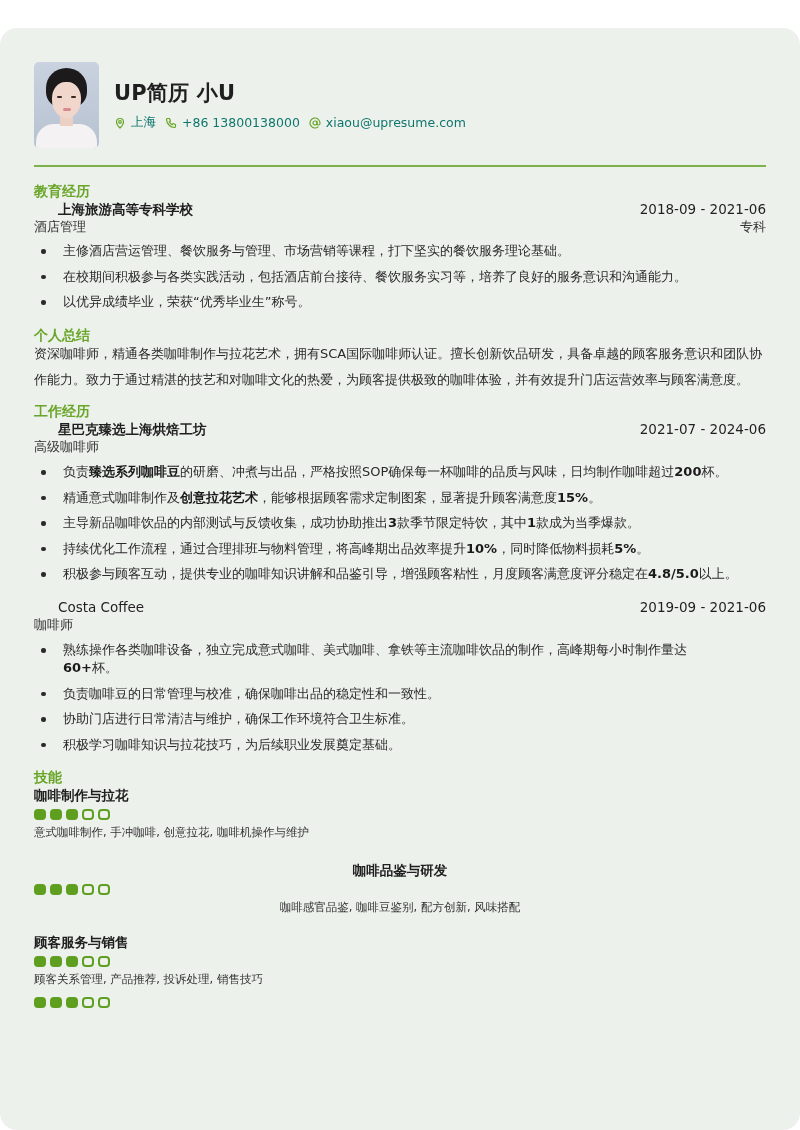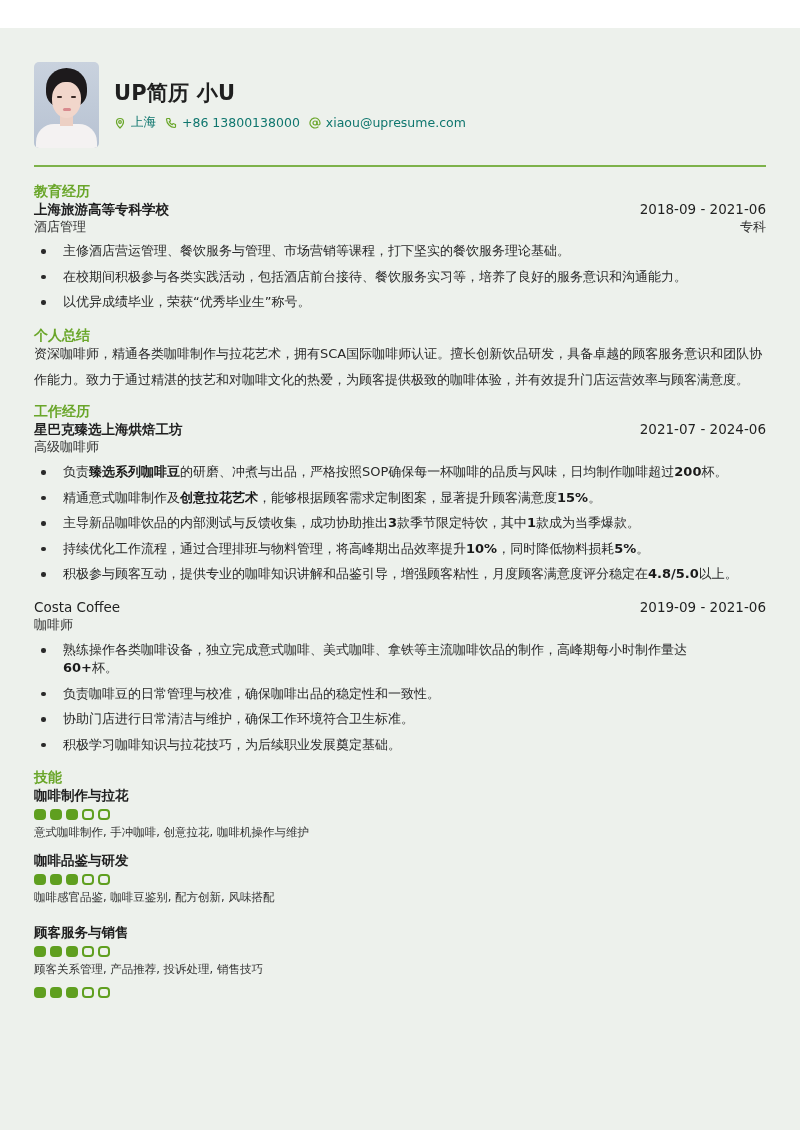--- a/index.html
+++ b/index.html
@@ -7,20 +7,21 @@
     body {
       font-family: "DejaVu Sans", "Liberation Sans", sans-serif;
       background: #ffffff;
       color: #222;
     }
     .topband { height: 28px; background: #ffffff; }
     .page {
       position: absolute; top: 28px; left: 0; width: 800px; height: 1102px;
       background: #edf1ec;
       padding: 0 34px 0 34px;
+      border-radius: 17px;
     }
     .header { position: relative; height: 138px; }
     .photo {
       position: absolute; left: 0; top: 34px; width: 65px; height: 86px;
       border-radius: 5px; overflow: hidden;
       background: linear-gradient(180deg, #c9d2de 0%, #b7c2d2 100%);
     }
     .photo .hair {
       position: absolute; left: 12px; top: 6px; width: 41px; height: 40px;
       background: #1d1a1c; border-radius: 50% 50% 40% 40%;
@@ -47,21 +48,21 @@
     }
     .contact { display: flex; align-items: center; margin-right: 9px; }
     .contact svg { width: 12px; height: 12px; margin-right: 5px; }
     .divider {
       position: absolute; left: 0; right: 0; top: 137px; height: 1.5px; background: #7db24a;
     }
     .section-title {
       font-size: 14px; font-weight: bold; color: #6aa62a; line-height: 18px;
     }
     .row { display: flex; justify-content: space-between; align-items: baseline; }
-    .org { font-size: 13.5px; font-weight: bold; color: #1f1f1f; line-height: 18px; }
+    .org { font-size: 13.5px; font-weight: bold; color: #1f1f1f; line-height: 18px; margin-left: 24px; }
     .org.normal { font-weight: normal; }
     .date { font-size: 13.5px; color: #1f1f1f; line-height: 18px; }
     .sub { font-size: 13px; color: #333; line-height: 18px; }
     .sub.right { text-align: right; }
     ul.bullets { list-style: none; margin-top: 4px; }
     ul.bullets li {
       position: relative; padding-left: 29px; font-size: 13px; color: #2a2a2a;
       line-height: 18px; margin-bottom: 7.5px; padding-right: 28px;
     }
     ul.bullets li::before {
@@ -184,21 +185,21 @@
           <div class="skill-name">咖啡制作与拉花</div>
           <div class="dots">
             <div class="dot on"></div>
             <div class="dot on"></div>
             <div class="dot on"></div>
             <div class="dot"></div>
             <div class="dot"></div>
           </div>
           <div class="skill-desc">意式咖啡制作, 手冲咖啡, 创意拉花, 咖啡机操作与维护</div>
         </div>
-        <div style="margin-top: 10px;">
+        <div style="margin-top: 20px; text-align: center;">
           <div class="skill-name">咖啡品鉴与研发</div>
           <div class="dots">
             <div class="dot on"></div>
             <div class="dot on"></div>
             <div class="dot on"></div>
             <div class="dot"></div>
             <div class="dot"></div>
           </div>
           <div class="skill-desc">咖啡感官品鉴, 咖啡豆鉴别, 配方创新, 风味搭配</div>
         </div>

